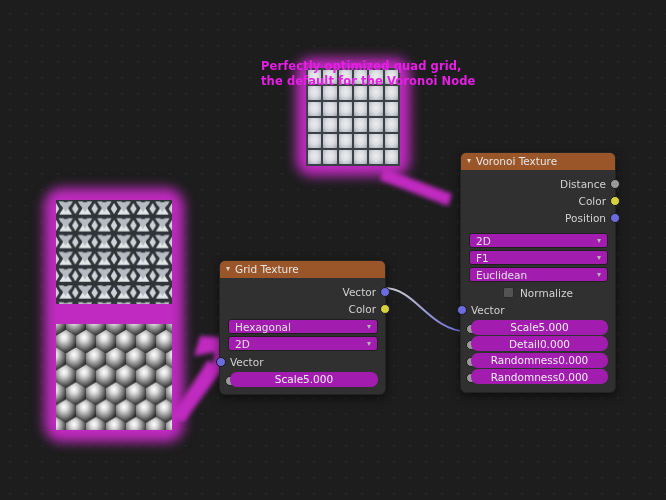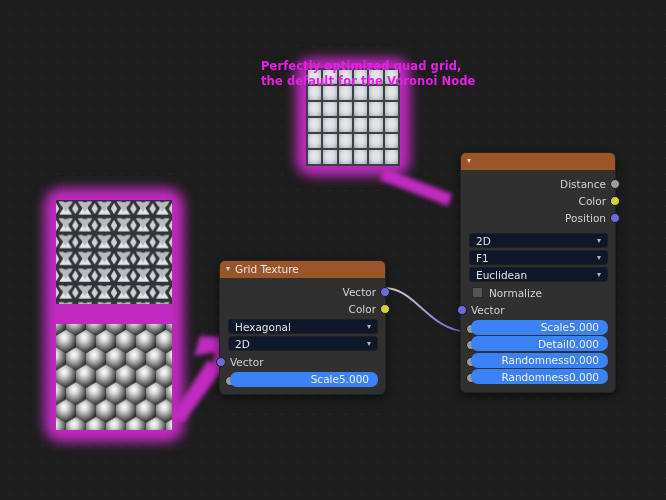--- a/index.html
+++ b/index.html
@@ -53,29 +53,29 @@
   .row.out{justify-content:flex-end;padding-right:9px;}
   .row.in{justify-content:flex-start;padding-left:9px;}
 
   .sock{position:absolute;width:8px;height:8px;border-radius:50%;border:1px solid #1b1b1b;top:50%;transform:translateY(-50%);}
   .sock.right{right:-5px;}
   .sock.left{left:-5px;}
   .s-gray{background:#9a9a9a;}
   .s-yellow{background:#d6cf3e;}
   .s-purple{background:#6b6bde;}
 
-  .dd{margin:2px 7px;height:15px;background:#0f172a;border:1px solid #1f1f1f;border-radius:3px;
+  .dd{margin:2px 7px;height:15px;background:#a21caf;border:1px solid #1f1f1f;border-radius:3px;
     display:flex;align-items:center;justify-content:space-between;padding:0 6px;font-size:10.5px;color:#e2e2e2;box-sizing:border-box;}
   .dd .cv{font-size:8px;color:#b6b6b6;}
 
-  .chkrow{height:17px;display:flex;align-items:center;padding-left:10px;font-size:10.5px;color:#d2d2d2;gap:6px;}
+  .chkrow{height:17px;display:flex;align-items:center;padding-left:10px;font-size:10.5px;color:#d2d2d2;gap:6px;margin-left:31px;}
   .chk{width:9px;height:9px;background:#545454;border:1px solid #2a2a2a;border-radius:2px;}
 
-  .fld{position:relative;margin:1.5px 7px 1.5px 9px;height:15px;background:#3b82f6;border-radius:7px;
-    display:flex;align-items:center;justify-content:flex-end;padding:0 9px;font-size:10.5px;color:#efefef;box-sizing:border-box;}
+  .fld{position:relative;margin:1.5px 7px 1.5px 9px;height:15px;background:#a21caf;border-radius:7px;
+    display:flex;align-items:center;justify-content:center;padding:0 9px;font-size:10.5px;color:#efefef;box-sizing:border-box;}
   .fldwrap{position:relative;}
   .fldwrap .sock{left:4px;}
 
   
   .anno{position:absolute;color:#e81ee8;font-weight:bold;font-size:11.5px;line-height:15px;
     white-space:pre;letter-spacing:.1px;}
 
   .wire{position:absolute;pointer-events:none;}
 </style>
 </head>
@@ -224,20 +224,21 @@
           <span>5.000</span>
         </div>
       </div>
 
     </div>
   </div>
 
   <div class="node" id="voronoi-node" style="left:460px;top:152px;width:156px;">
     <div class="node-header hdr-orange">
       <span class="chev">▾</span>
+      <span>Voronoi Texture</span>
     </div>
     <div class="node-body">
 
       <div class="row out">
         <span>Distance</span>
         <span class="sock right s-gray"></span>
       </div>
       <div class="row out">
         <span>Color</span>
         <span class="sock right s-yellow"></span>

